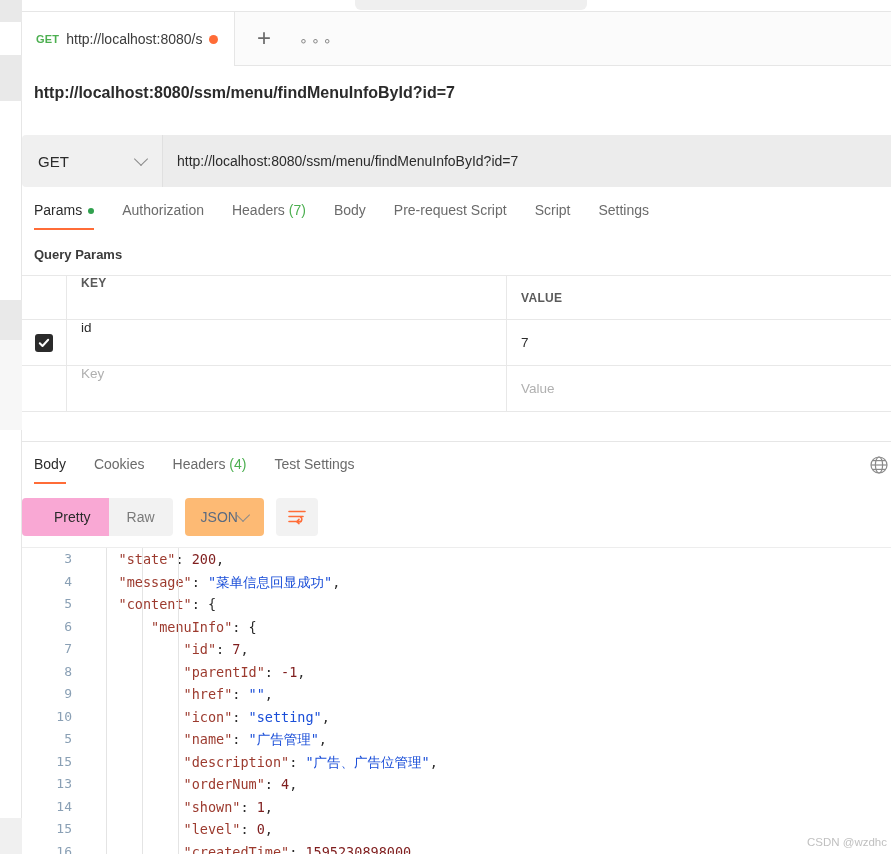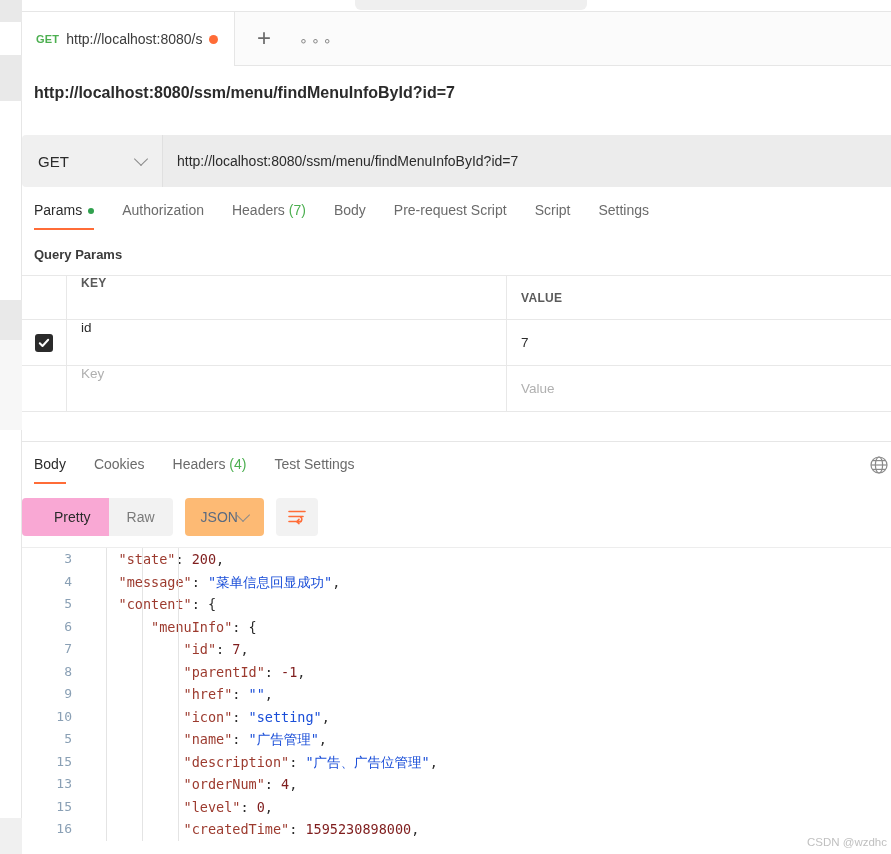--- a/index.html
+++ b/index.html
@@ -419,20 +419,24 @@
         </div>
         <div class="cline">
           <div class="gutter">15</div>
           <div class="codetxt">            <span class="ky">"description"</span><span class="p">: </span><span class="s">"广告、广告位管理"</span><span class="p">,</span></div>
         </div>
         <div class="cline">
           <div class="gutter">13</div>
           <div class="codetxt">            <span class="ky">"orderNum"</span><span class="p">: </span><span class="n">4</span><span class="p">,</span></div>
         </div>
         <div class="cline">
+          <div class="gutter">14</div>
+          <div class="codetxt">            <span class="ky">"shown"</span><span class="p">: </span><span class="n">1</span><span class="p">,</span></div>
+        </div>
+        <div class="cline">
           <div class="gutter">15</div>
           <div class="codetxt">            <span class="ky">"level"</span><span class="p">: </span><span class="n">0</span><span class="p">,</span></div>
         </div>
         <div class="cline">
           <div class="gutter">16</div>
           <div class="codetxt">            <span class="ky">"createdTime"</span><span class="p">: </span><span class="n">1595230898000</span><span class="p">,</span></div>
         </div>
       </div>
   </div>
 

